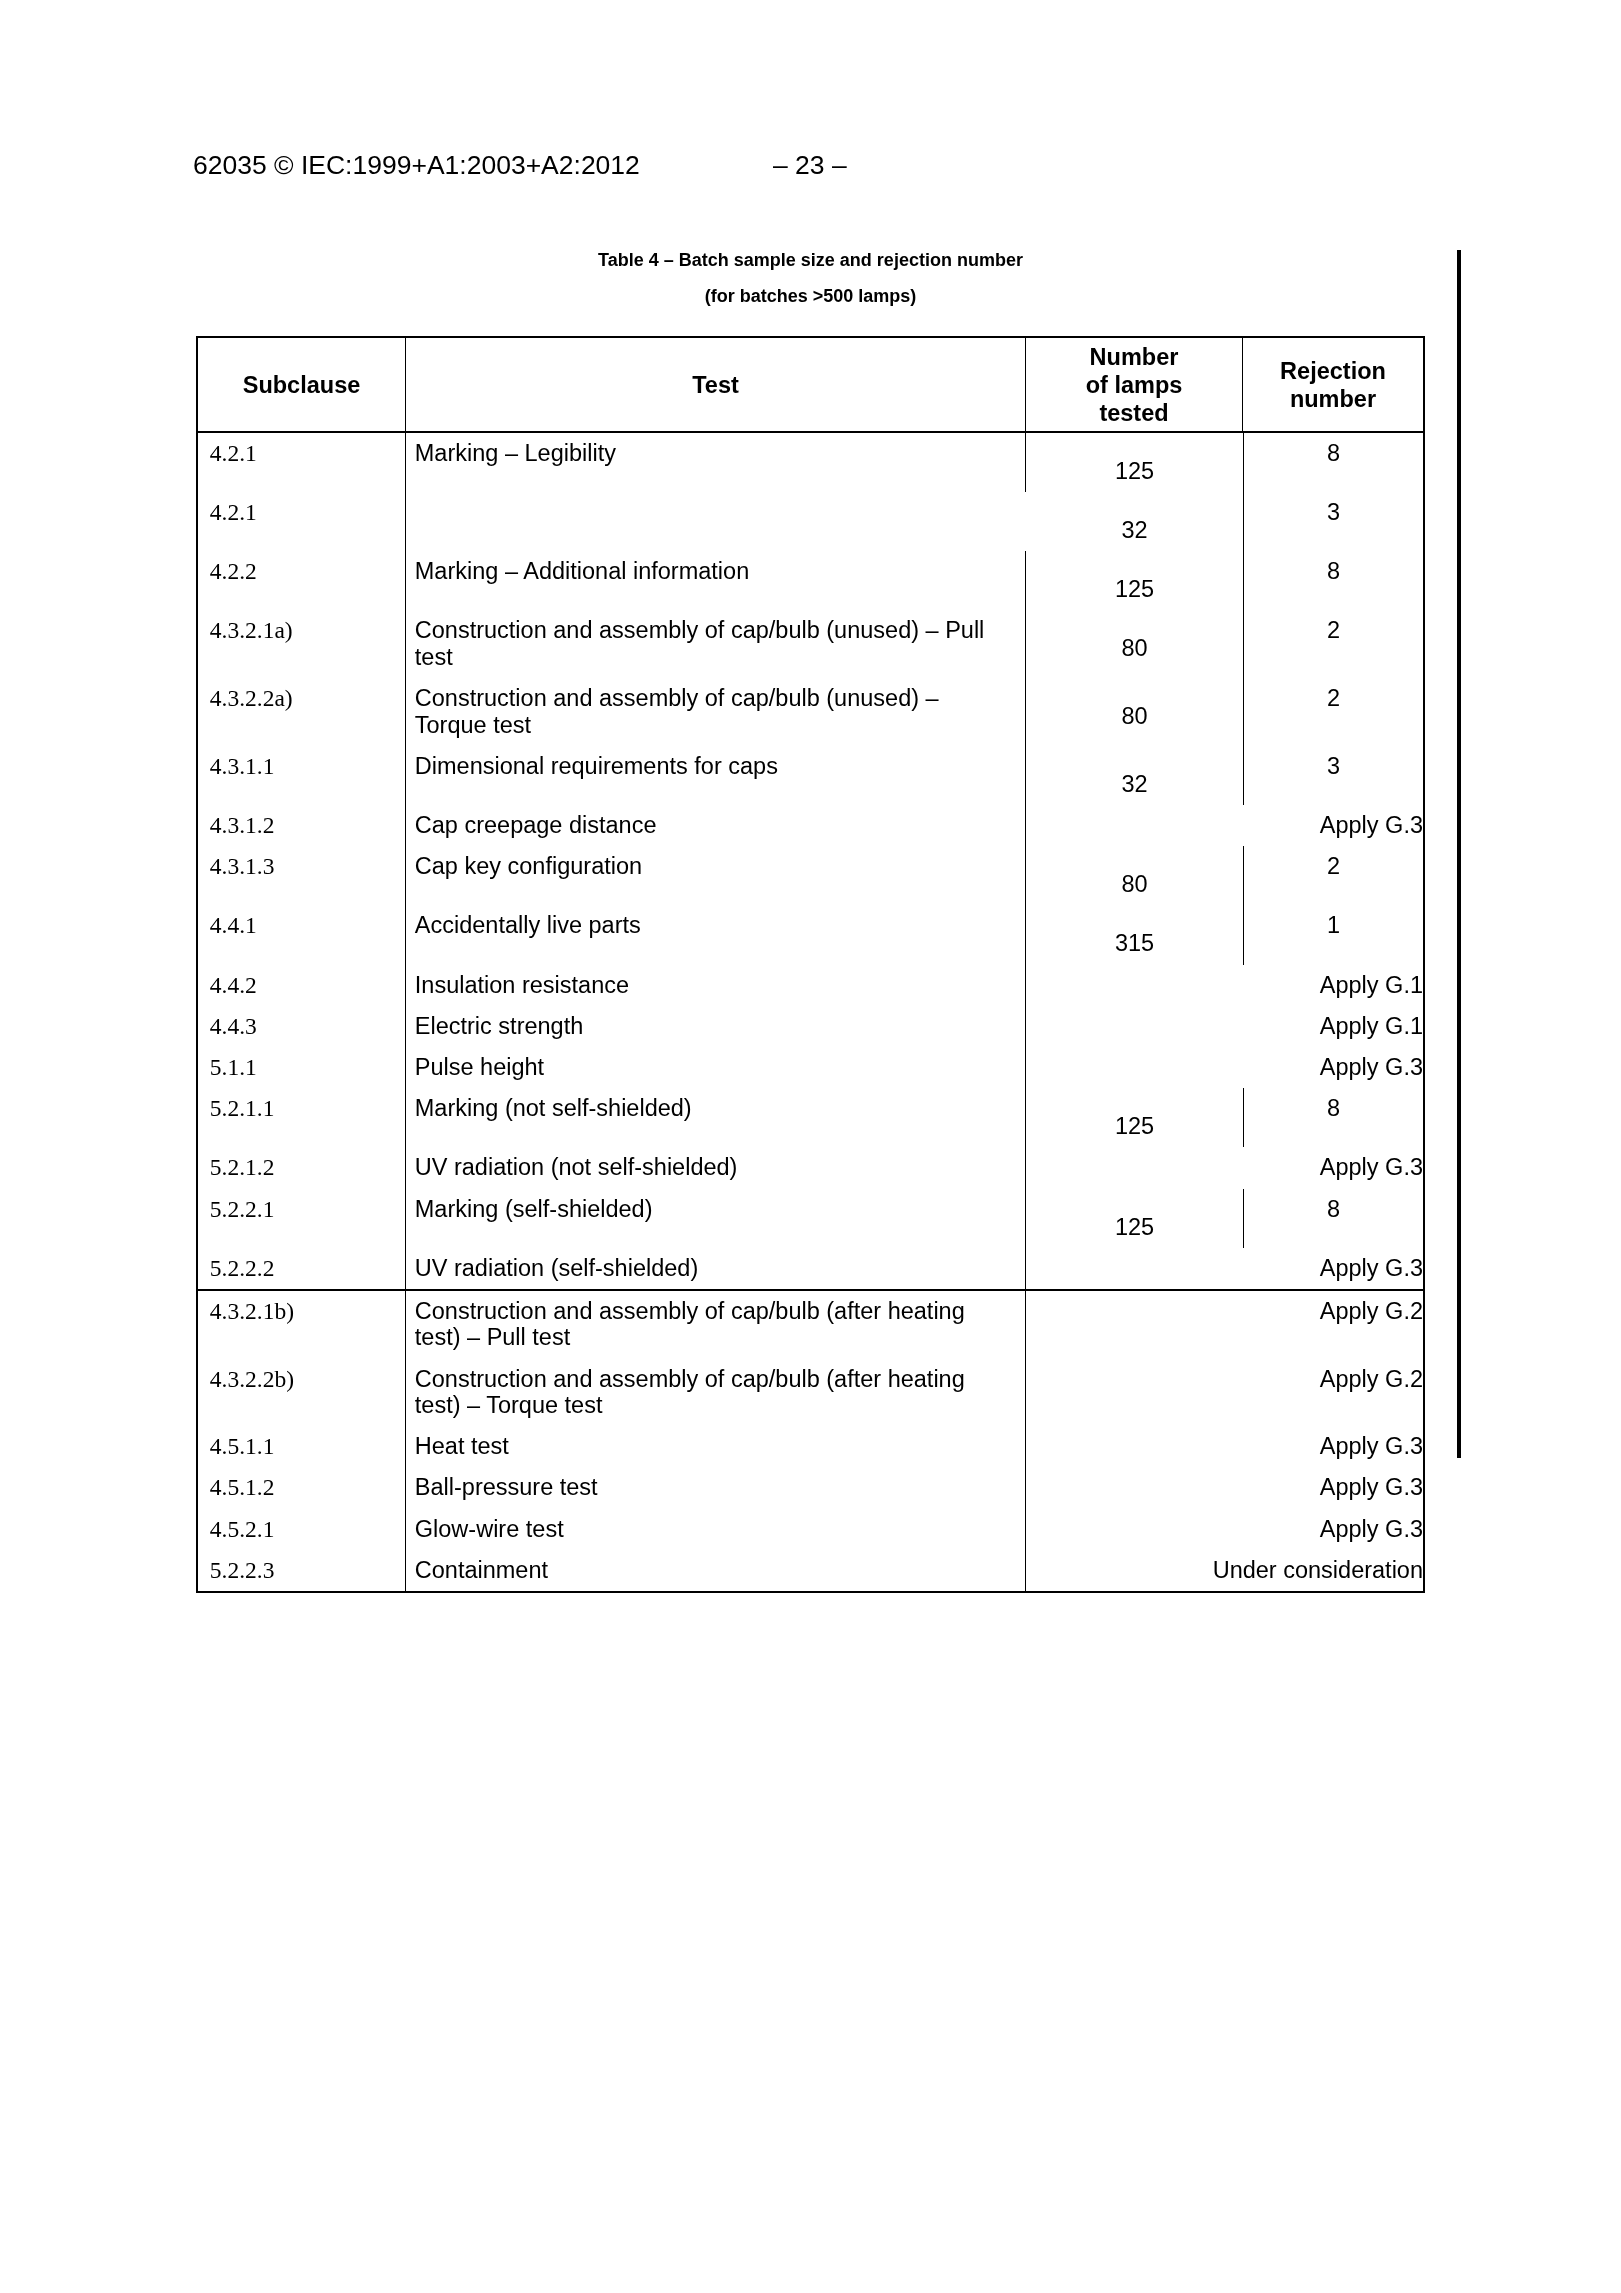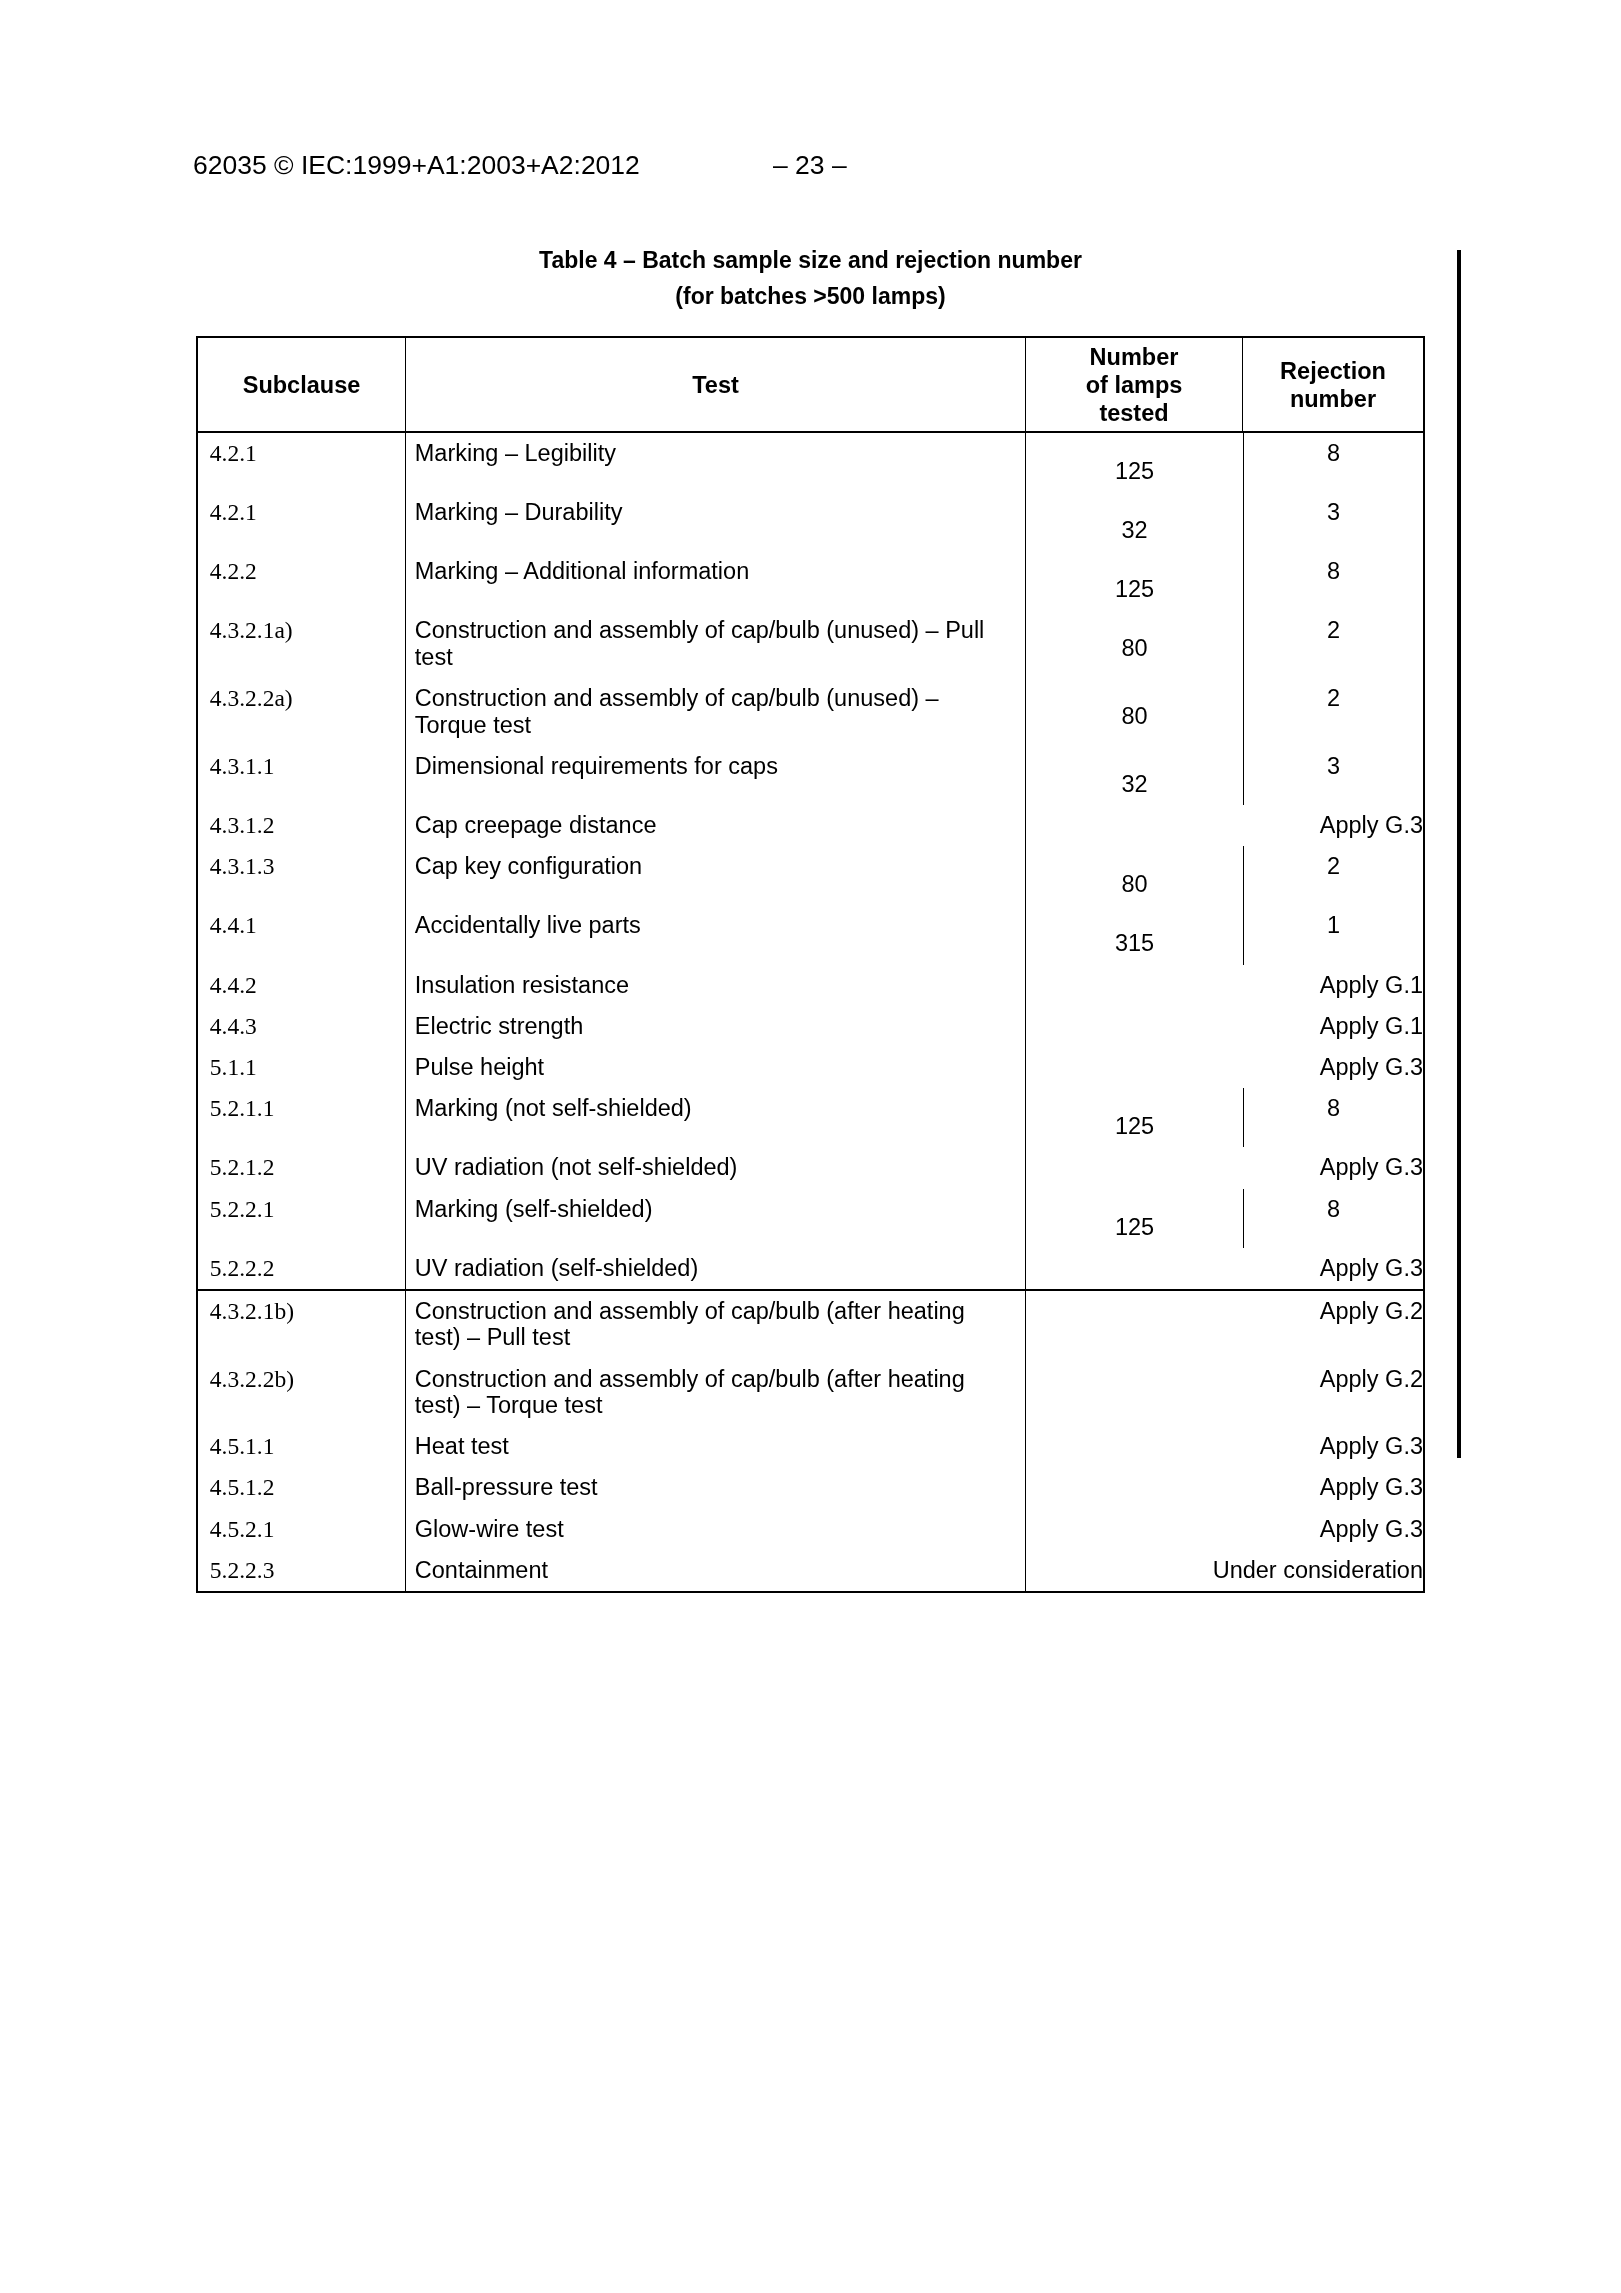--- a/index.html
+++ b/index.html
@@ -14,21 +14,21 @@
   }
 
   
   .page-header { position: absolute; top: 150px; left: 0; width: 100%; font-size: 26.5px; }
   .doc-ref   { position: absolute; left: 193px; white-space: nowrap; }
   .page-num  { position: absolute; left: 773px; white-space: nowrap; }
 
   
   .table-title {
     position: absolute; left: 196px; top: 242px; width: 1229px;
-    text-align: center; font-weight: bold; font-size: 23px; line-height: 36px;
+    text-align: center; font-weight: bold; font-size: 18px; line-height: 36px;
   }
 
   
   .data-table {
     position: absolute; left: 196px; top: 336px; width: 1229px;
     border: 2px solid #000; border-bottom-width: 2.9px;
   }
   .thead {
     display: grid; grid-template-columns: 208px 620px 217px auto;
     height: 95px; border-bottom: 2.9px solid #000;
@@ -80,21 +80,20 @@
       <div class="trow">
         <div class="td col-subclause">4.2.1</div>
         <div class="td col-test">Marking – Legibility</div>
         <div class="td col-lamps">125</div>
         <div class="td col-rejection">8</div>
 
       </div>
 
       <div class="trow">
         <div class="td col-subclause">4.2.1</div>
-        <div class="td col-test">Marking – Durability</div>
         <div class="td col-lamps">32</div>
         <div class="td col-rejection">3</div>
 
       </div>
 
       <div class="trow">
         <div class="td col-subclause">4.2.2</div>
         <div class="td col-test">Marking – Additional information</div>
         <div class="td col-lamps">125</div>
         <div class="td col-rejection">8</div>

